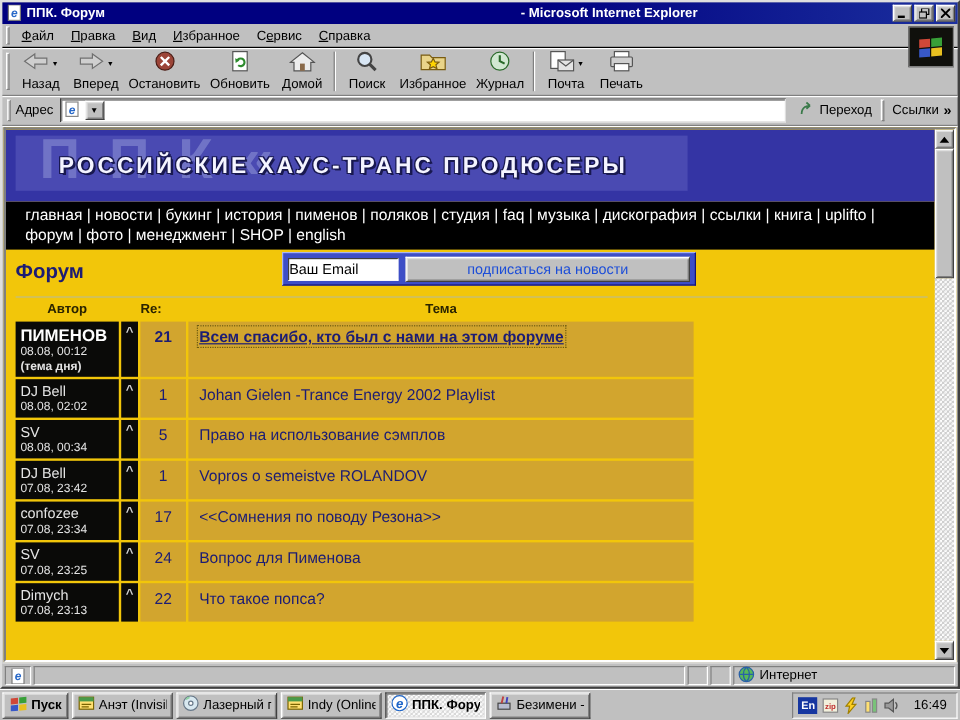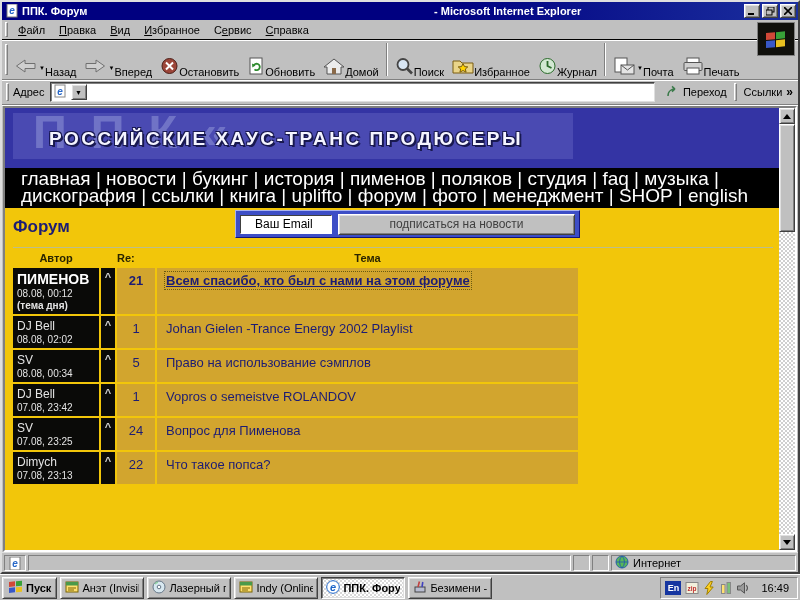--- a/index.html
+++ b/index.html
@@ -33,21 +33,21 @@
   .win-btn { width:16px; height:14px; display:flex; align-items:center; justify-content:center; padding:0; }
 
   .menubar { flex:none; height:20px; display:flex; align-items:center; padding-left:2px;
              border-bottom:1px solid #000000; box-shadow:0 1px 0 #ffffff; position:relative; }
   .menu-item { font-size:11px; padding:2px 7px; color:#000; }
   .throbber { position:absolute; top:1px; right:3px; width:38px; height:34px; background:#10100c;
               border:1px solid #808080; display:flex; align-items:center; justify-content:center; z-index:6; }
 
   .toolbar { flex:none; height:40px; display:flex; align-items:center; padding:1px 46px 1px 2px;
              border-bottom:1px solid #808080; box-shadow:0 1px 0 #ffffff; }
-  .tb-btn { min-width:46px; height:37px; display:flex; align-items:flex-end;
+  .tb-btn { min-width:46px; height:37px; display:flex; flex-direction:column; align-items:center;
             justify-content:center; padding:0 4px; color:#000; }
   .tb-ico-row { display:flex; align-items:center; gap:2px; height:20px; }
   .tb-label { font-size:11px; line-height:12px; white-space:nowrap; }
   .tb-drop { font-size:6px; color:#000; }
   .tb-sep { width:2px; height:33px; border-left:1px solid #808080; border-right:1px solid #ffffff; margin:0 3px; flex:none; }
 
   .addressbar { flex:none; height:25px; display:flex; align-items:center; font-size:11px; padding:1px 3px;
                 border-bottom:1px solid #808080; box-shadow:0 1px 0 #ffffff; }
   .addr-label { margin:0 5px 0 1px; color:#000; }
   .addr-field { flex:1; height:20px; background:#fff; border:1px solid; border-color:#404040 #dfdfdf #dfdfdf #404040;
@@ -65,34 +65,34 @@
   .page { flex:1; display:flex; flex-direction:column; overflow:hidden; }
 
   .banner { flex:none; height:60px; background:var(--banner-blue,#3434a4); position:relative; overflow:hidden; }
   .banner-inner { position:absolute; left:8px; top:5px; width:560px; height:46px; background:var(--banner-inner,#4a4ab2); }
   .banner-watermark { position:absolute; left:28px; top:-4px; font-size:47px; font-weight:bold;
                       color:rgba(175,185,232,0.38); letter-spacing:24px; white-space:nowrap; }
   .banner-title { position:absolute; left:44px; top:20px; font-size:19px; font-weight:bold; color:#f4f4ff;
                   letter-spacing:2.5px; white-space:nowrap;
                   text-shadow:1px 1px 0 #191950,-1px -1px 0 #191950,1px -1px 0 #191950,-1px 1px 0 #191950,2px 2px 0 #191950; }
 
-  .sitenav { flex:none; background:var(--nav-bg,#000); color:#fff; font-size:19px; line-height:17px;
+  .sitenav { flex:none; background:var(--nav-bg,#000); color:#fff; font-size:13px; line-height:17px;
              padding:2px 16px 4px 16px; }
   .nav-link { color:#fff; white-space:nowrap; }
 
   .yellow { flex:1; padding:0 6px 0 8px; overflow:hidden; position:relative; }
 
   .heading-row { display:flex; align-items:flex-start; height:34px; margin-top:2px; }
   .page-title { width:222px; flex:none; font-size:17px; font-weight:bold; color:var(--link-navy,#1c1c74); padding-top:7px; }
   .subscribe-panel { flex:none; width:345px; height:28px; background:var(--panel-blue,#3d4ec6);
                      border:1px solid; border-color:#aab4ee #141478 #141478 #aab4ee;
                      display:flex; align-items:center; gap:6px; padding:2px 4px; }
   .email-input { width:92px; height:19px; border:1px solid; border-color:#404040 #fff #fff #404040;
-                 font-size:12px; padding:0 14px; font-family:inherit; }
-  .subscribe-btn { flex:1; height:21px; font-size:12px; font-family:inherit; color:#404040; cursor:default; }
+                 font-size:12px; padding:0 0; font-family:inherit; }
+  .subscribe-btn { flex:1; height:21px; font-size:12px; font-family:inherit; color:#1d4ed8; cursor:default; }
 
   .quick-links { margin:8px 0 2px 0; font-size:13px; color:var(--link-navy,#1c1c74); }
   .quick-link { margin-right:5px; white-space:nowrap; }
   .page-rule { border:none; border-top:1px solid #bdbd8a; margin:3px 0 1px 0; }
 
   table.forum { border-collapse:separate; border-spacing:2px; width:569px; table-layout:fixed;
                 font-size:13px; margin-left:-2px; }
   th { font-size:11px; font-weight:bold; color:#2a2400; padding:1px 0 2px 0; }
   th.h-author { text-align:center; }
   th.h-re { text-align:left; }
@@ -397,20 +397,29 @@
                 <td class="topic-cell"><span class="topic-link">Право на использование сэмплов</span></td>
               </tr>
               <tr>
                 <td class="author-cell" style="height: 31px;">
                   <div class="author-name">DJ Bell</div>
                   <div class="author-date">07.08, 23:42</div>
                 </td>
                 <td class="caret-cell">^</td>
                 <td class="re-cell">1</td>
                 <td class="topic-cell"><span class="topic-link">Vopros o semeistve ROLANDOV</span></td>
+              </tr>
+              <tr>
+                <td class="author-cell" style="height: 31px;">
+                  <div class="author-name">confozee</div>
+                  <div class="author-date">07.08, 23:34</div>
+                </td>
+                <td class="caret-cell">^</td>
+                <td class="re-cell">17</td>
+                <td class="topic-cell"><span class="topic-link">&lt;&lt;Сомнения по поводу Резона&gt;&gt;</span></td>
               </tr>
               <tr>
                 <td class="author-cell" style="height: 31px;">
                   <div class="author-name">SV</div>
                   <div class="author-date">07.08, 23:25</div>
                 </td>
                 <td class="caret-cell">^</td>
                 <td class="re-cell">24</td>
                 <td class="topic-cell"><span class="topic-link">Вопрос для Пименова</span></td>
               </tr>

